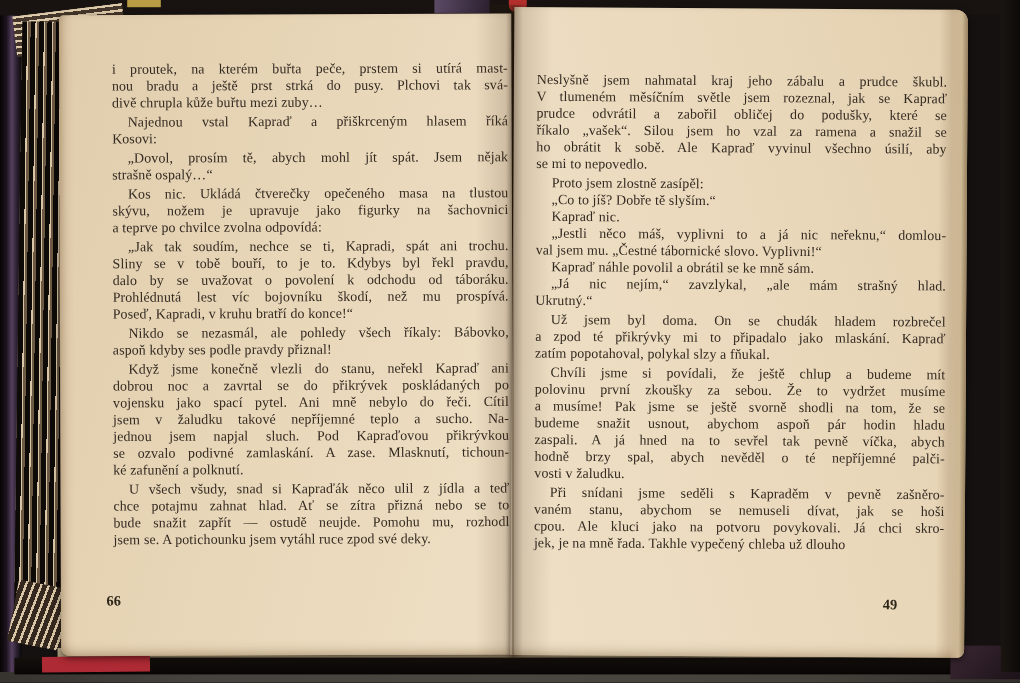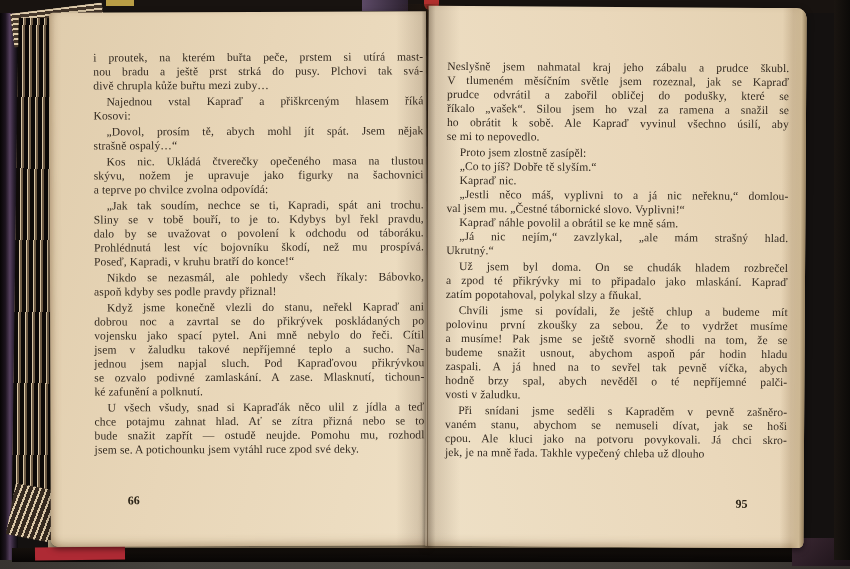--- a/index.html
+++ b/index.html
@@ -62,21 +62,21 @@
   
   .textcol { position:absolute; color:#332a21; font-size:11.6px; line-height:14px;
     letter-spacing:0.1px; }
   .textcol-left { left:44px; top:39px; width:330px; }
   .textcol-right { left:19px; top:54px; width:342px; }
   .line { text-align:justify; text-align-last:justify; white-space:normal; }
   .line.end { text-align-last:left; }
   .line.indent { text-indent:13px; }
   .line.gap { margin-top:2px; }
   .pagenum { position:absolute; color:#2e2619; font-size:12px; font-weight:bold; }
-  .pagenum-left { left:38px; top:481px;margin-left:39px; }
+  .pagenum-left { left:38px; top:481px; }
   .pagenum-right { right:56px; top:489px; }
 </style>
 </head>
 <body>
 
 <div class="scene">
   <div class="table-strip"></div>
   <div class="spine-left"></div>
   <div class="cover-top"></div>
   <div class="plaid-yellow"></div>
@@ -150,18 +150,18 @@
         <div class="line">a musíme! Pak jsme se ještě svorně shodli na tom, že se</div>
         <div class="line">budeme snažit usnout, abychom aspoň pár hodin hladu</div>
         <div class="line">zaspali. A já hned na to sevřel tak pevně víčka, abych</div>
         <div class="line">hodně brzy spal, abych nevěděl o té nepříjemné palči-</div>
         <div class="line end">vosti v žaludku.</div>
         <div class="line indent gap">Při snídani jsme seděli s Kapraděm v pevně zašněro-</div>
         <div class="line">vaném stanu, abychom se nemuseli dívat, jak se hoši</div>
         <div class="line">cpou. Ale kluci jako na potvoru povykovali. Já chci skro-</div>
         <div class="line end">jek, je na mně řada. Takhle vypečený chleba už dlouho</div>
       </div>
-    <div class="pagenum pagenum-right">95</div>
+    <div class="pagenum pagenum-right">49</div>
   </div>
 
   <div class="gutter-shadow"></div>
   <div class="gutter-crease"></div>
 </div>
 
 </body></html>

